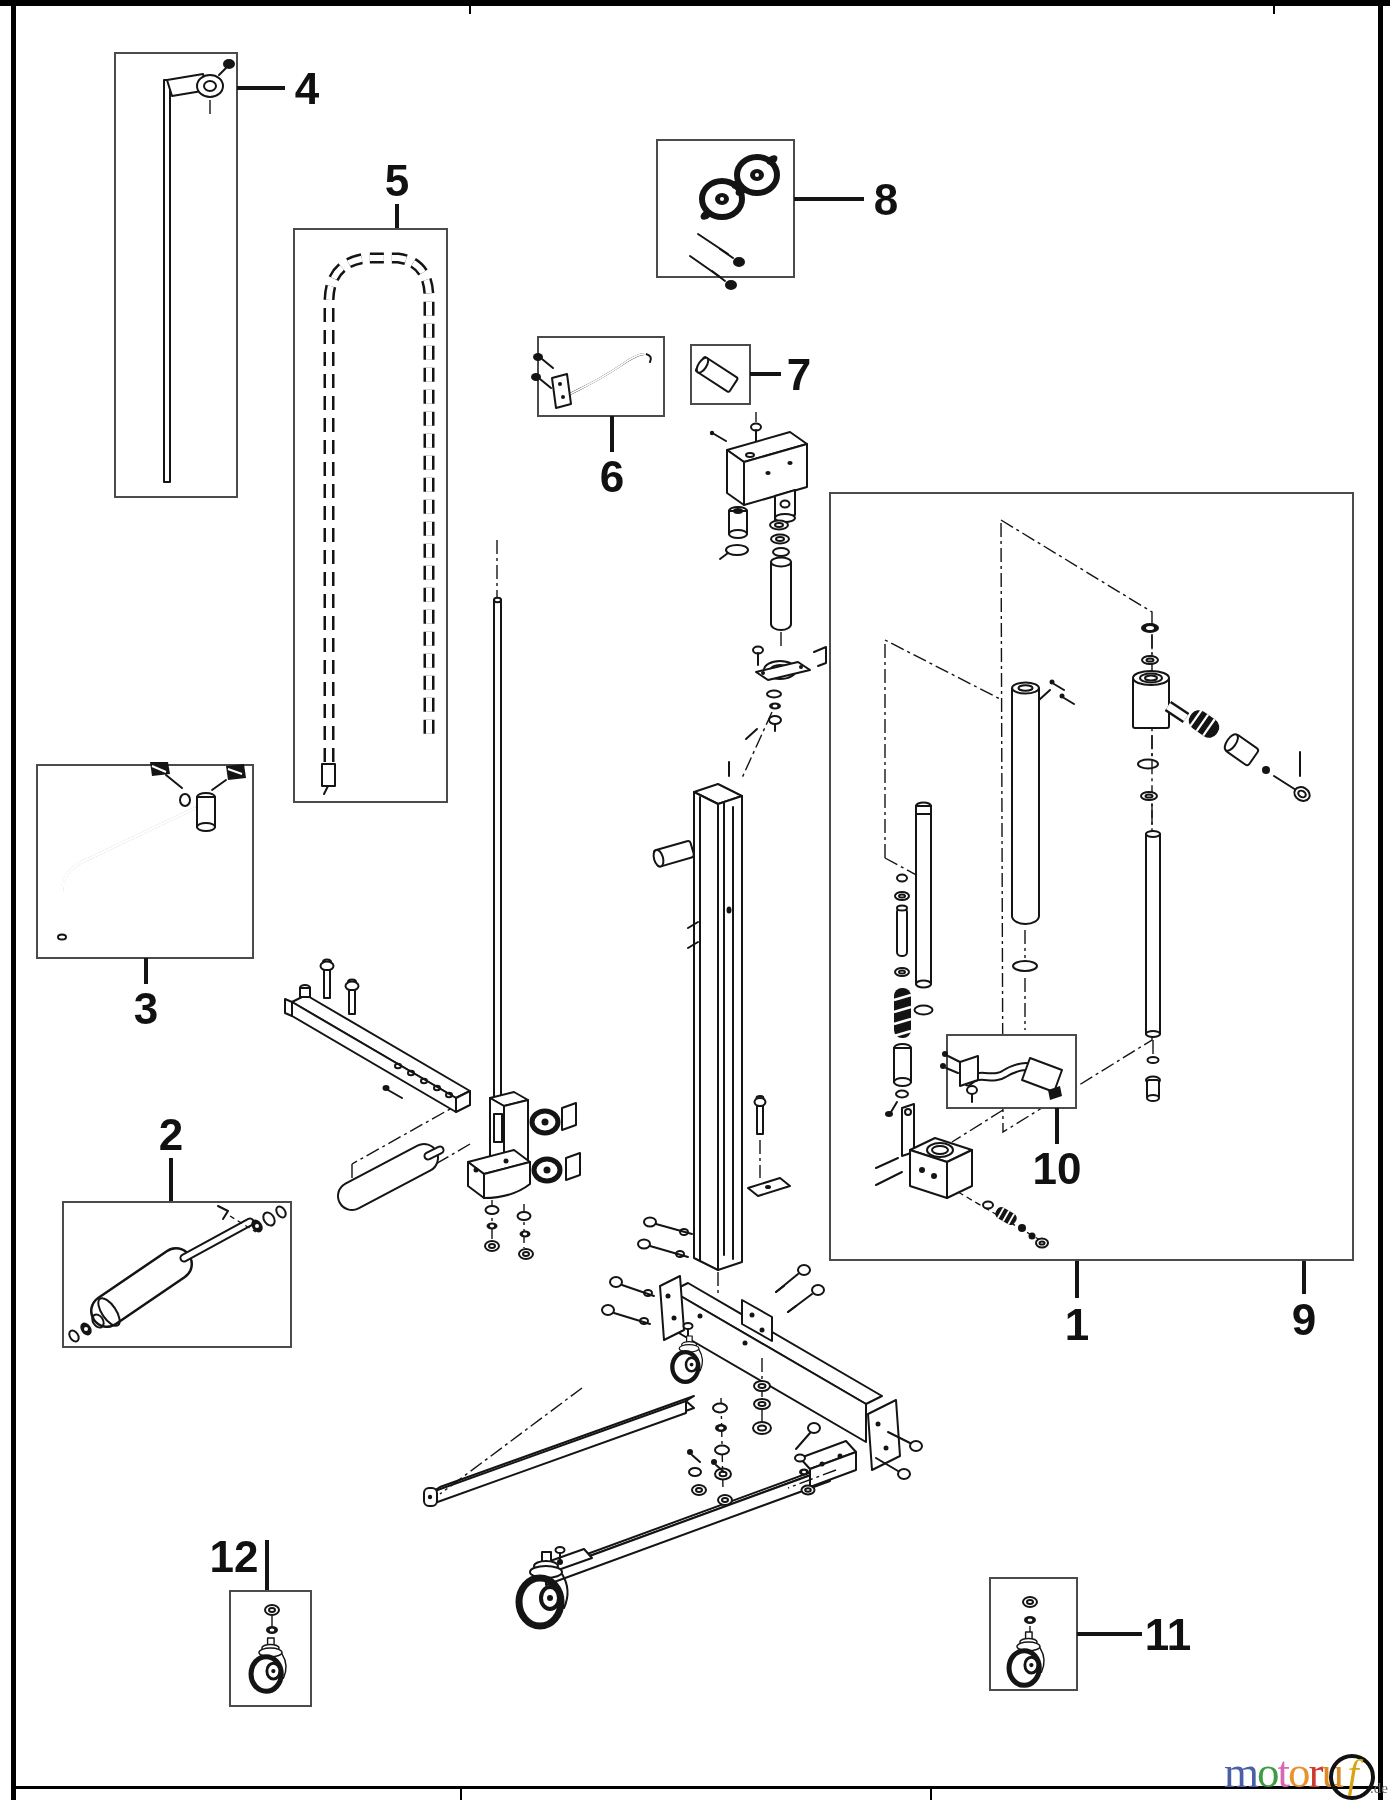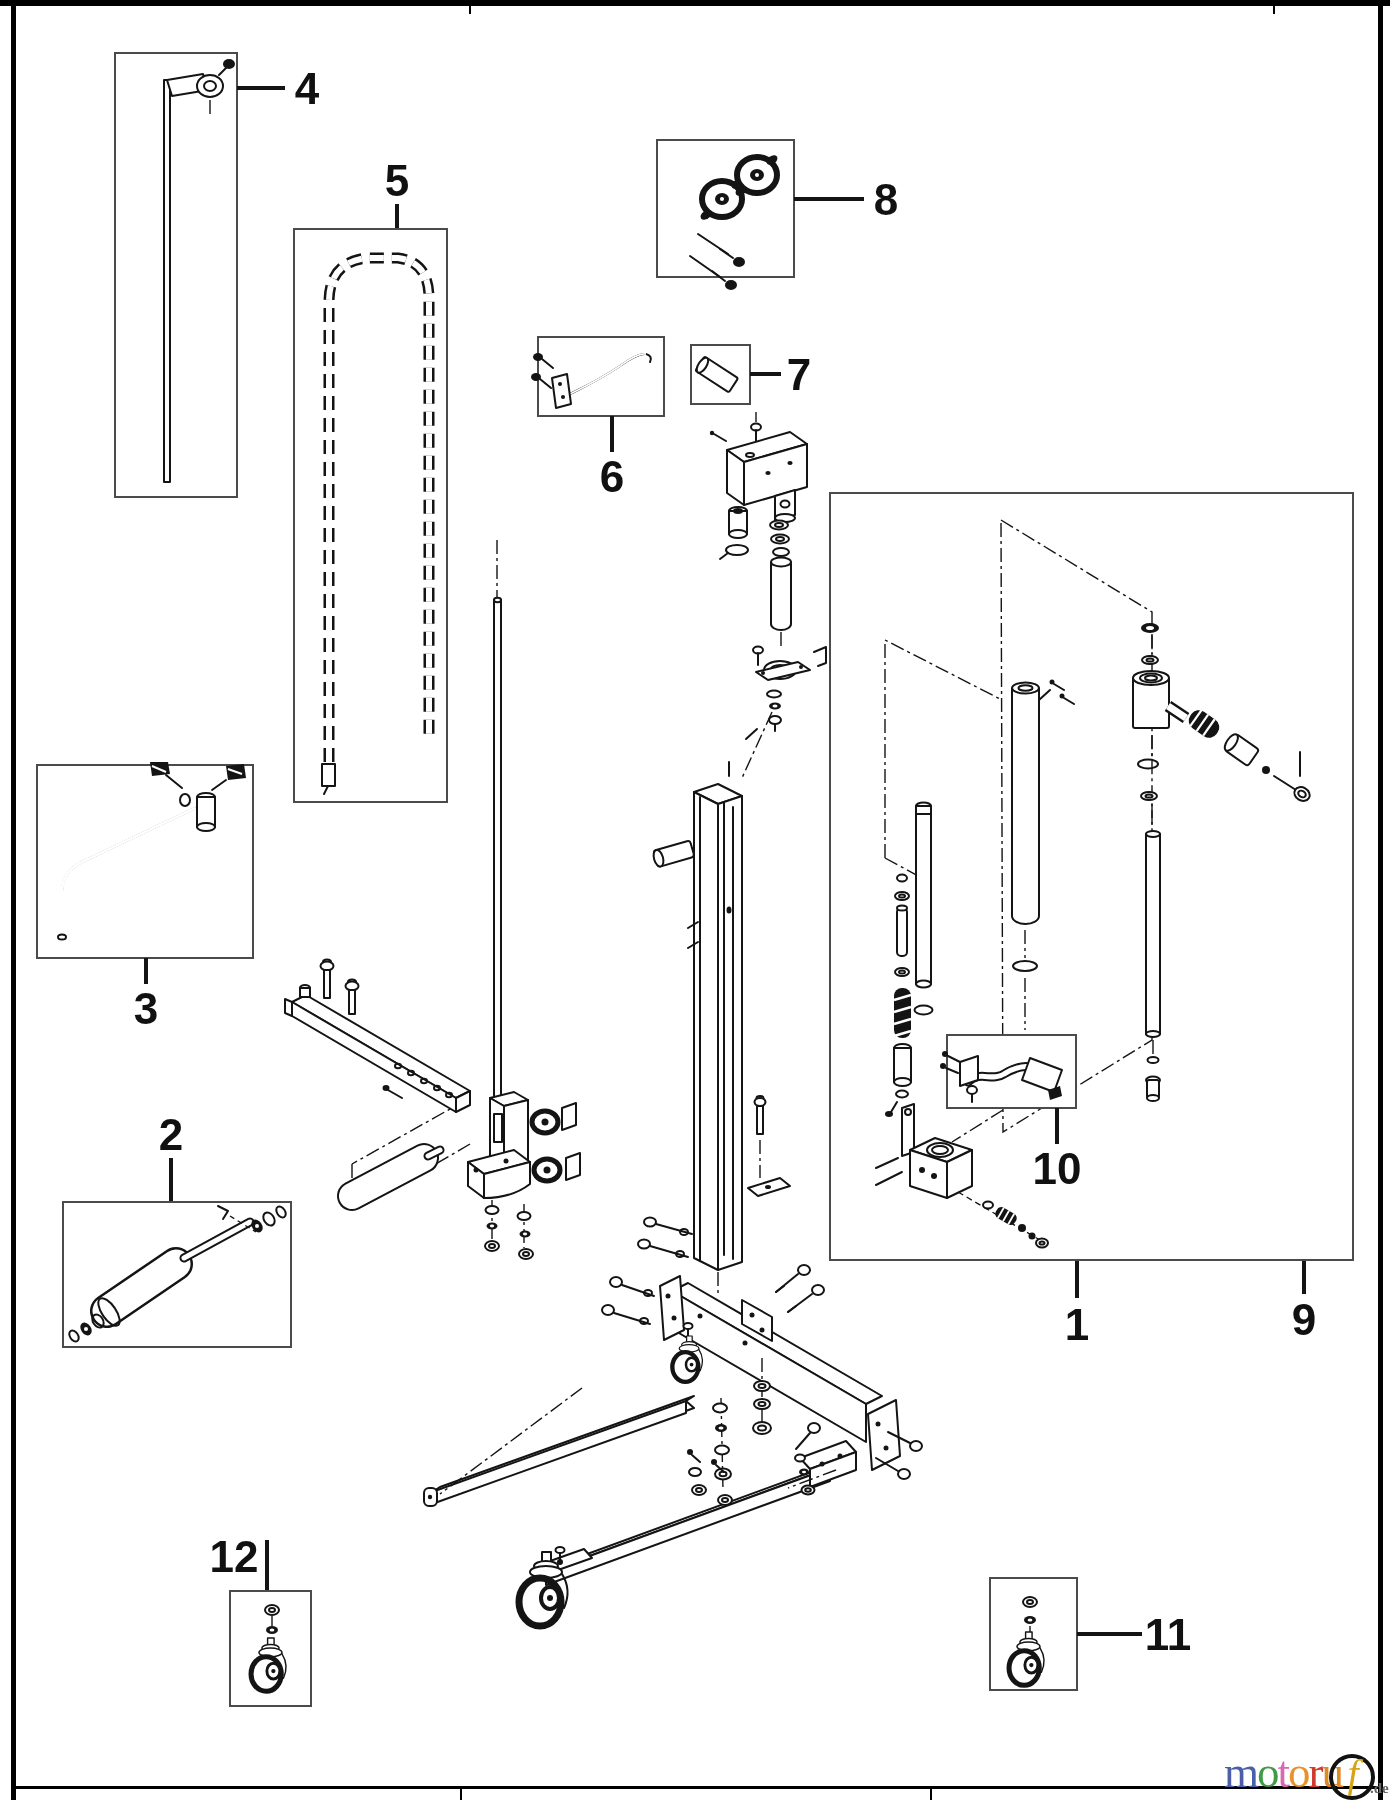--- a/index.html
+++ b/index.html
@@ -12,21 +12,21 @@
   .fillb{fill:#141414;stroke:none;}
   .dash{fill:none;stroke:#141414;stroke-width:1.4;stroke-dasharray:14 4 3 4;}
   .leader{stroke:#141414;stroke-width:4;fill:none;}
   .lbl{font-family:"Liberation Sans",sans-serif;font-weight:bold;font-size:44px;fill:#111;text-anchor:middle;}
   .border{fill:#000;}
   .logo{position:absolute;left:1224px;top:1746px;font-family:"Liberation Serif",serif;
         font-size:45px;letter-spacing:-2px;white-space:nowrap;}
   .logo span{display:inline-block;}
   .logo-f{width:38px;height:38px;border:4px solid #111;border-radius:50%;text-align:center;
           line-height:32px;font-size:40px;margin-left:-13px;font-style:italic;}
-  .logo-tld{font-size:15px;letter-spacing:0;margin-left:-5px;vertical-align:-6px;font-weight:bold;}
+  .logo-tld{font-size:15px;letter-spacing:0;margin-left:-5px;vertical-align:-6px;}
 </style>
 </head>
 <body>
 
 <div id="page">
 <svg width="1390" height="1800" viewBox="0 0 1390 1800">
 
   <g>
     <rect class="border" x="0" y="0" width="1390" height="6"></rect>
     <line x1="470" y1="6" x2="470" y2="14" stroke="#000" stroke-width="2"></line>

